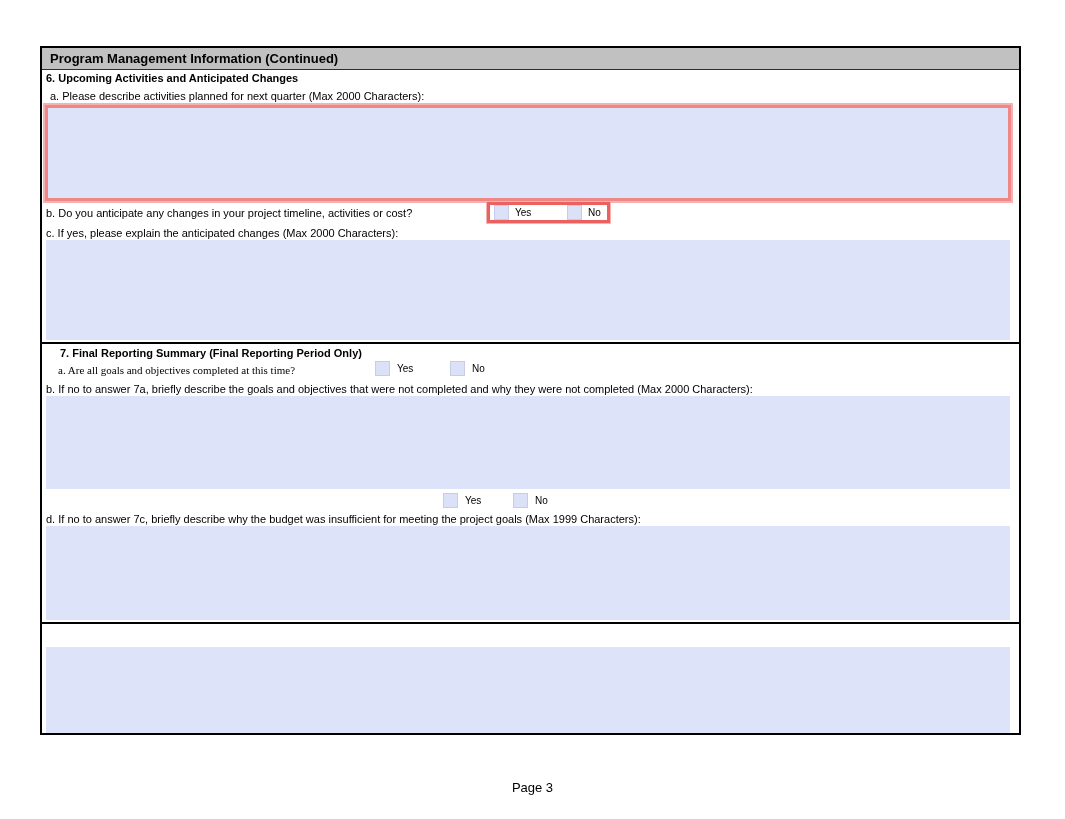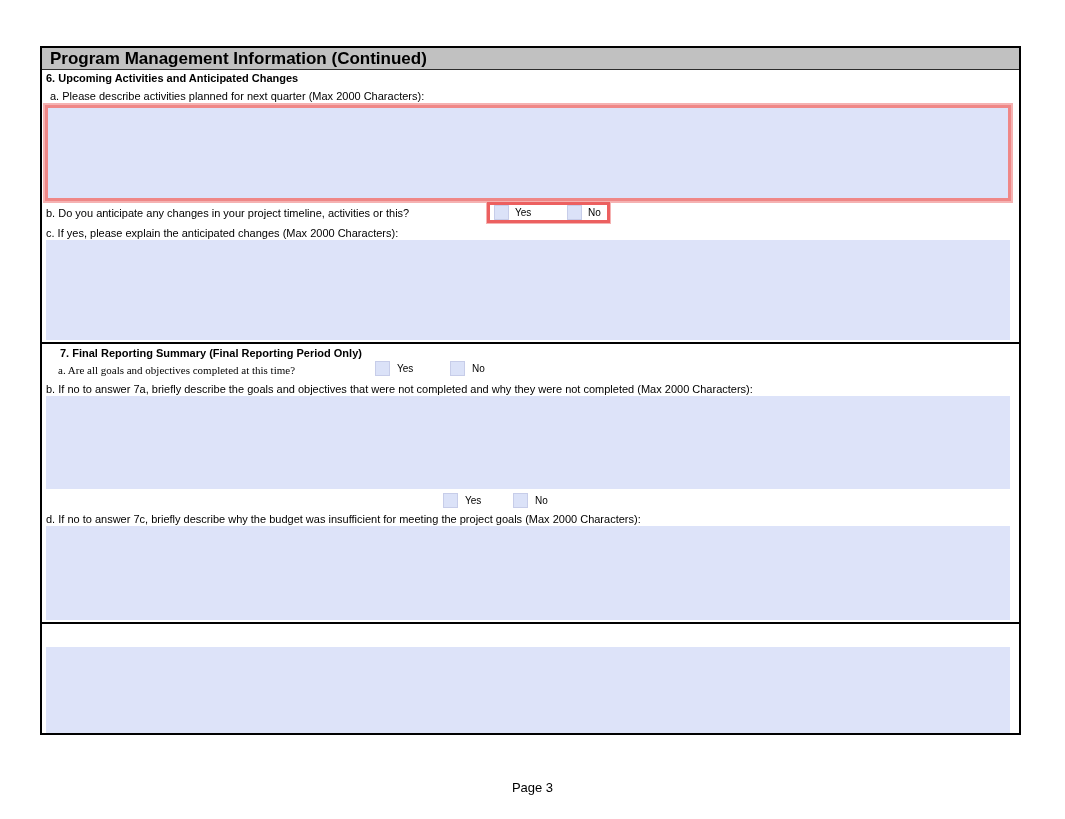--- a/index.html
+++ b/index.html
@@ -8,21 +8,21 @@
     font-family:"Liberation Sans", sans-serif;color:#000;
   }
   .formbox{
     position:absolute;left:40px;top:46px;width:981px;height:689px;
     border:2px solid #000;box-sizing:border-box;background:#fff;
   }
   .hdr{
     position:absolute;left:0;top:0;width:100%;height:22px;box-sizing:border-box;
     background:var(--header-bg,#c1c1c1);border-bottom:1px solid #2d2d2d;
     display:flex;align-items:center;padding-left:8px;
-    font-weight:bold;font-size:17px;
+    font-weight:bold;font-size:13px;
   }
   .lbl{position:absolute;font-size:11px;line-height:14px;white-space:nowrap;}
   .bold{font-weight:bold;}
   .field{
     position:absolute;background:var(--field-bg,#dde3f9);border:none;resize:none;
     box-sizing:border-box;font-family:"Liberation Sans",sans-serif;font-size:11.5px;
     padding:2px 4px;outline:none;
   }
   .field.hl{
     border:3px solid var(--highlight-border,#ef8787);
@@ -48,21 +48,21 @@
 <div class="formbox">
 
   <div class="hdr">
     <span>Program Management Information (Continued)</span>
   </div>
 
   <div class="lbl bold" style="left:4px;top:23px;">6. Upcoming Activities and Anticipated Changes</div>
   <div class="lbl" style="left:8px;top:41px;">a. Please describe activities planned for next quarter (Max 2000 Characters):</div>
   <textarea class="field hl" style="left: 3px; top: 57px; width: 966px; height: 96px;"></textarea>
 
-  <div class="lbl" style="left:4px;top:158px;">b. Do you anticipate any changes in your project timeline, activities or this?</div>
+  <div class="lbl" style="left:4px;top:158px;">b. Do you anticipate any changes in your project timeline, activities or cost?</div>
   <div class="ynbox" style="left:445px;top:154px;width:123px;height:21px;">
     <span class="cb" style="left:4px;top:0px;"></span>
     <span class="cblbl" style="left:25px;top:0px;">Yes</span>
     <span class="cb" style="left:77px;top:0px;"></span>
     <span class="cblbl" style="left:98px;top:0px;">No</span>
   </div>
 
   <div class="lbl" style="left:4px;top:178px;">c. If yes, please explain the anticipated changes (Max 2000 Characters):</div>
   <textarea class="field" style="left: 4px; top: 192px; width: 964px; height: 100px;"></textarea>
 
@@ -77,21 +77,21 @@
   <span class="cblbl" style="left:430px;top:313px;">No</span>
 
   <div class="lbl" style="left:4px;top:334px;">b. If no to answer 7a, briefly describe the goals and objectives that were not completed and why they were not completed (Max 2000 Characters):</div>
   <textarea class="field" style="left: 4px; top: 348px; width: 964px; height: 93px;"></textarea>
 
   <span class="cb" style="left:401px;top:445px;"></span>
   <span class="cblbl" style="left:423px;top:445px;">Yes</span>
   <span class="cb" style="left:471px;top:445px;"></span>
   <span class="cblbl" style="left:493px;top:445px;">No</span>
 
-  <div class="lbl" style="left:4px;top:464px;">d. If no to answer 7c, briefly describe why the budget was insufficient for meeting the project goals (Max 2000 Characters):</div>
+  <div class="lbl" style="left:4px;top:464px;">d. If no to answer 7c, briefly describe why the budget was insufficient for meeting the project goals (Max 1999 Characters):</div>
   <textarea class="field" style="left: 4px; top: 478px; width: 964px; height: 94px;"></textarea>
 
   <div class="divider" style="top:574px;"></div>
 
   <textarea class="field" style="left: 4px; top: 599px; width: 964px; height: 86px;"></textarea>
 
 </div>
 
 <div class="footer">Page 3</div>
 

